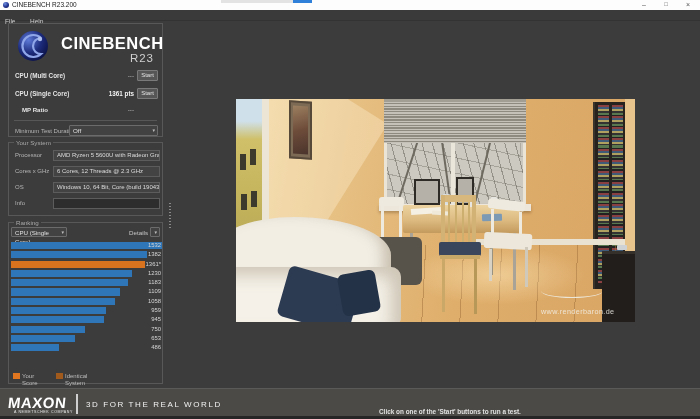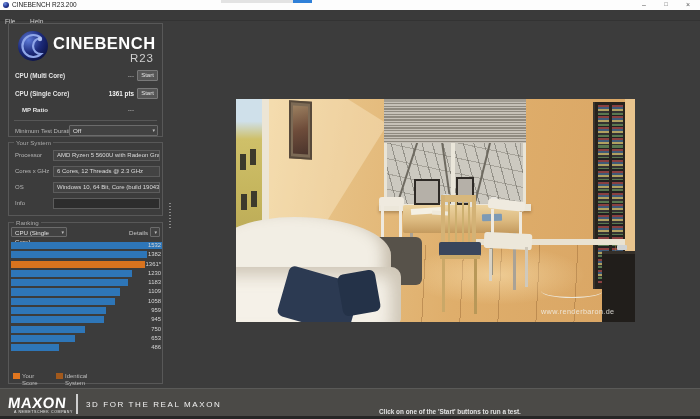--- a/index.html
+++ b/index.html
@@ -19,21 +19,21 @@
   .win-btn { position:absolute; top:0; width:16px; height:10px; text-align:center; line-height:9px; font-size:7px; color:#555; }
   .btn-min { left:636px; } .btn-max { left:658px; font-size:6px; } .btn-close { left:680px; }
   
   .menubar { position:absolute; left:0; top:10px; width:700px; height:11px; background:#3a3a3a; border-bottom:1px solid #333; }
   .menu-item { display:inline-block; height:11px; line-height:11px; padding:0 5px; font-size:6.5px; color:#cfcfcf; }
   
   .panel-box { position:absolute; left:8px; width:155px; border:1px solid #585858; background:#3c3c3c; }
   .box-label { position:absolute; top:-4px; left:5px; padding:0 2px; background:#3c3c3c; font-size:6.2px; color:#a9a9a9; line-height:8px; }
   
   .cb-ball { position:absolute; left:8px; top:6px; width:32px; height:32px; }
-  .cb-word { position:absolute; left:44px; top:10px; font-size:16.5px; font-weight:bold; color:#fff; letter-spacing:0.5px; }
+  .cb-word { position:absolute; left:52px; top:10px; font-size:16.5px; font-weight:bold; color:#fff; letter-spacing:0.5px; }
   .cb-ver  { position:absolute; right:8px; top:28px; font-size:11.5px; color:#cfcfcf; letter-spacing:1px; }
   
   .test-row { position:absolute; left:6px; width:143px; height:12px; }
   .test-label { position:absolute; left:0; top:2px; font-size:6.3px; font-weight:bold; color:#e4e4e4; }
   .test-label.indent { left:7px; font-size:6.1px; }
   .test-value { position:absolute; right:24px; top:2px; font-size:6.3px; color:#b9b9b9; }
   .test-value.score { color:#f2f2f2; font-weight:bold; }
   .start-btn { position:absolute; right:0; top:0; width:21px; height:10.5px; background:#565656;
     border:1px solid #7a7a7a; border-radius:1px; color:#e2e2e2; font-size:6px; text-align:center; line-height:9.5px; }
   .divider { position:absolute; left:5px; width:143px; height:1px; background:#575757; }
@@ -372,18 +372,18 @@
     <div class="pillow" style="left:46px; top:175px; width:74px; height:52px; transform:rotate(16deg);"></div>
     <div class="pillow p2" style="left:104px; top:173px; width:38px; height:42px; transform:rotate(-10deg);"></div>
 
     <div class="watermark">www.renderbaron.de</div>
   </div>
 
   <div class="statusbar">
     <div class="maxon">MAXON</div>
     <div class="maxon-sub">A NEMETSCHEK COMPANY</div>
     <div class="status-divider"></div>
-    <div class="tagline">3D FOR THE REAL MAXON</div>
+    <div class="tagline">3D FOR THE REAL WORLD</div>
     <div class="hint">Click on one of the 'Start' buttons to run a test.</div>
   </div>
   <div class="bottom-strip"></div>
 
 </div>
 
 </body></html>

